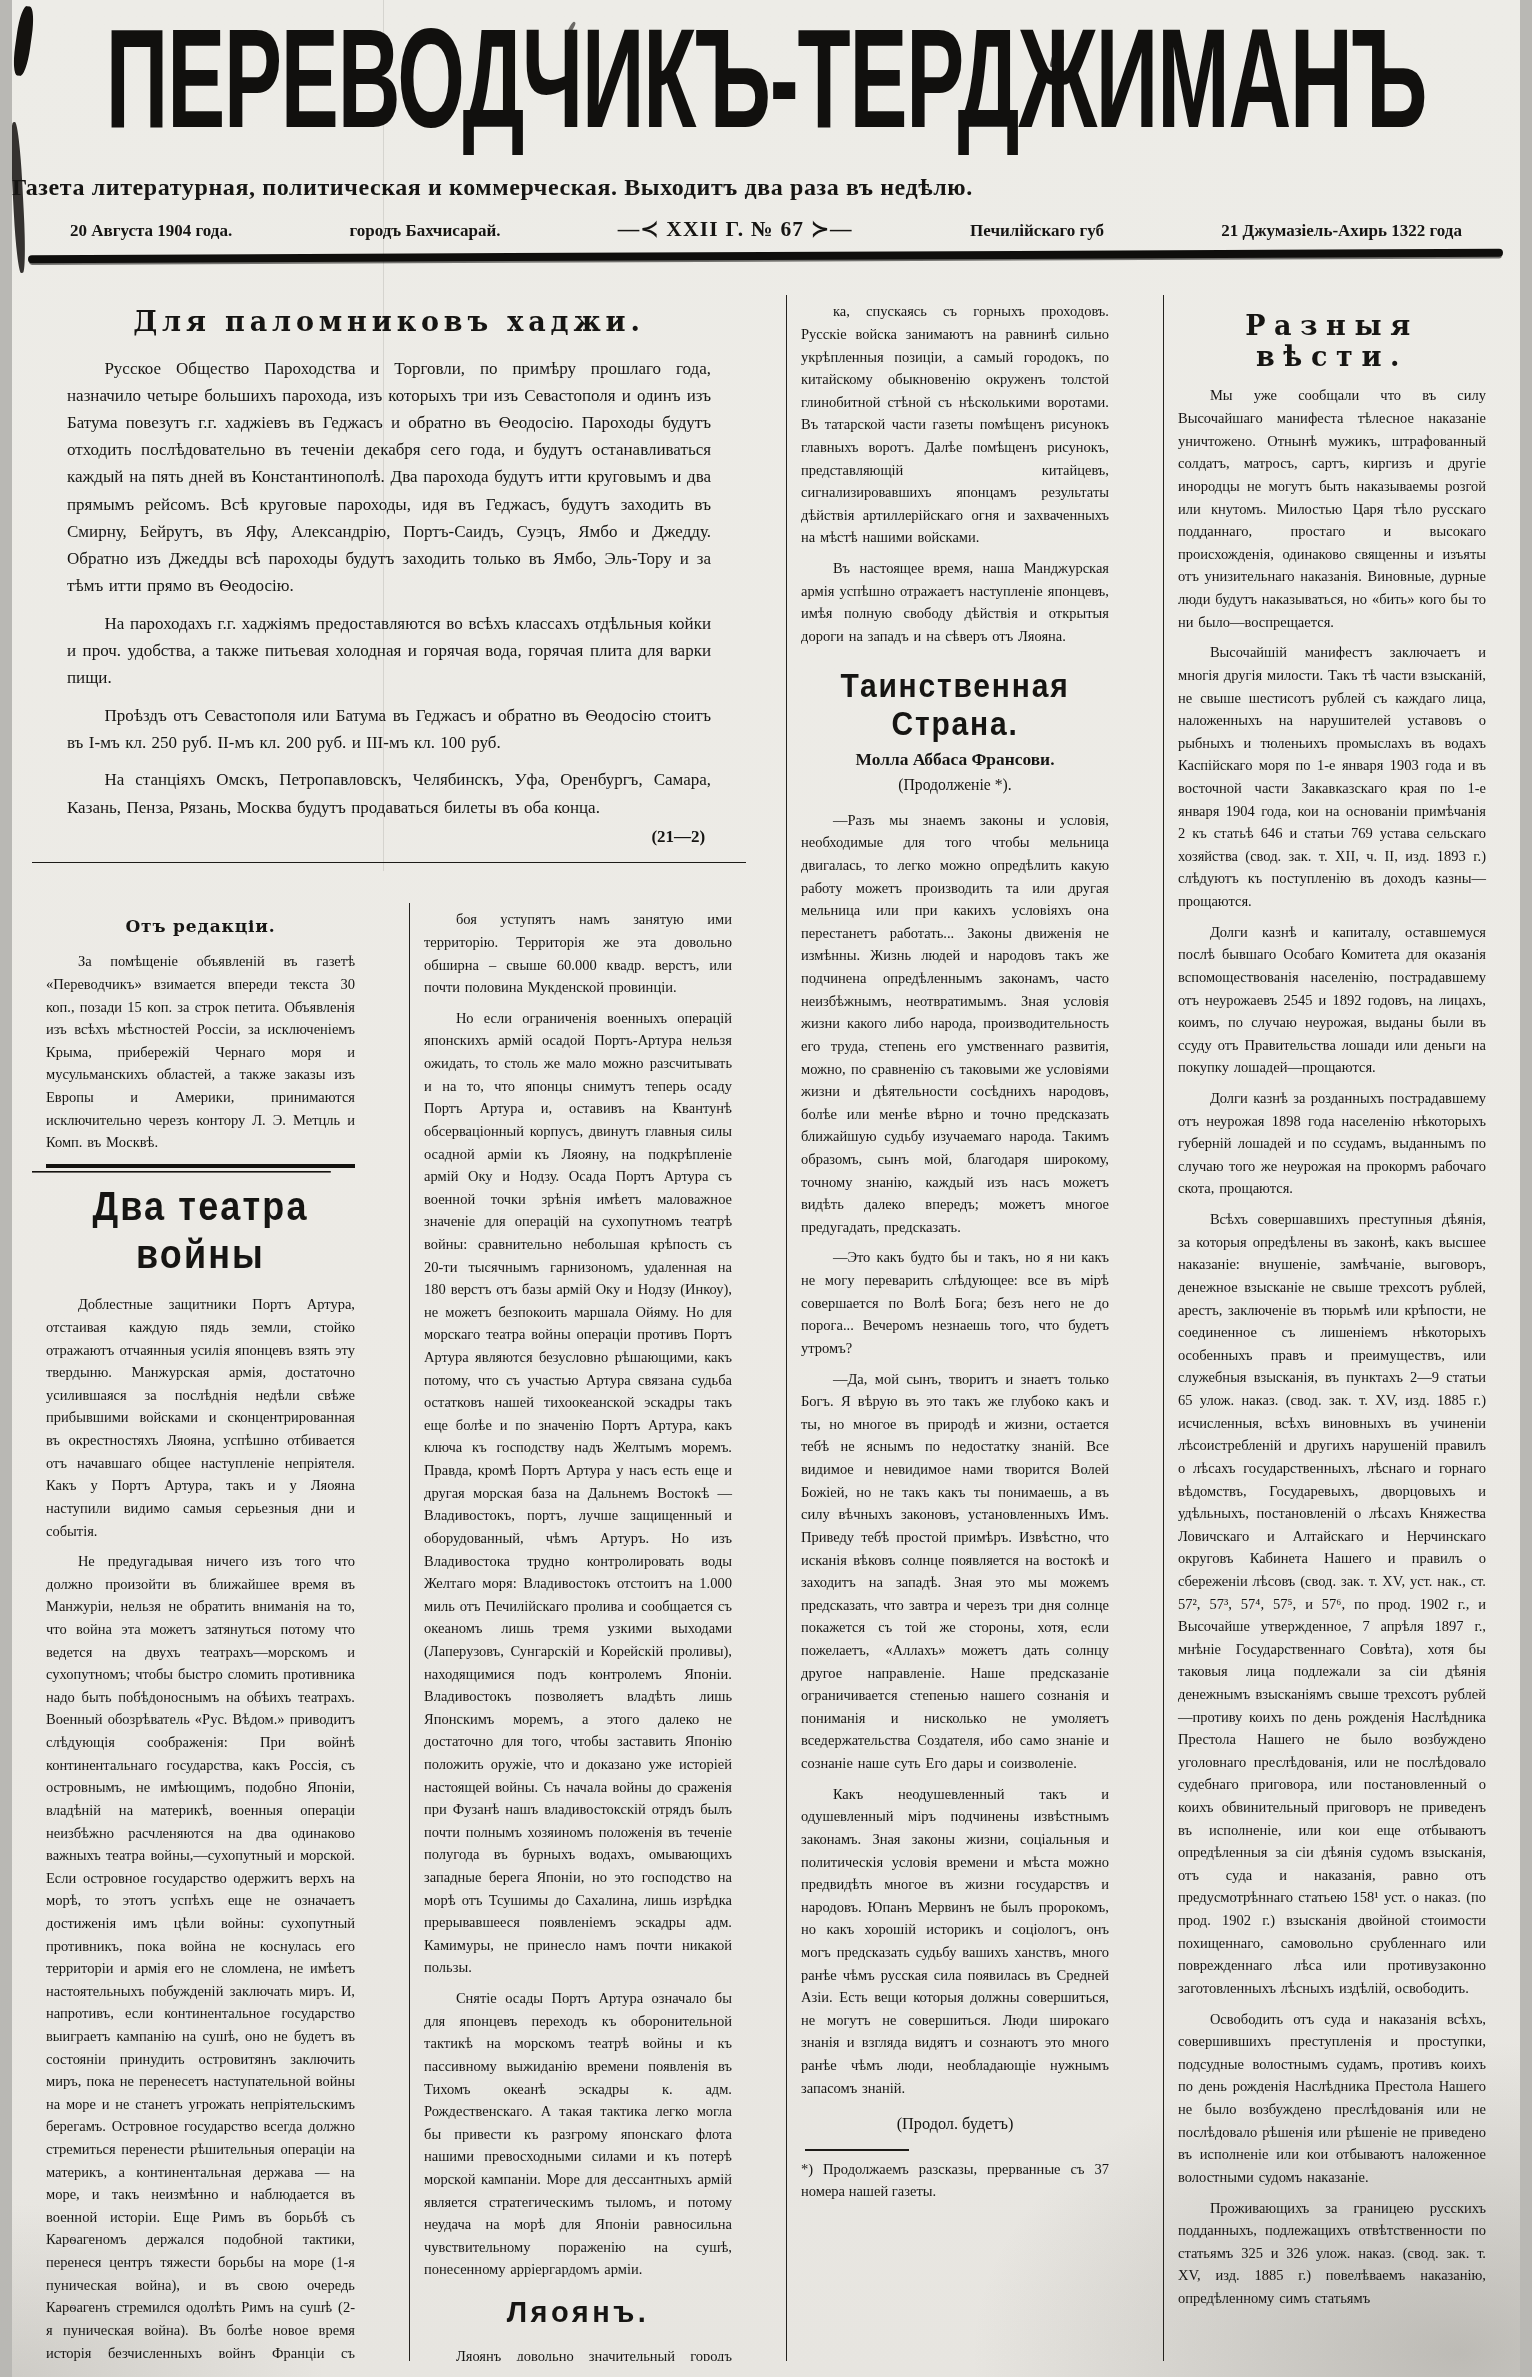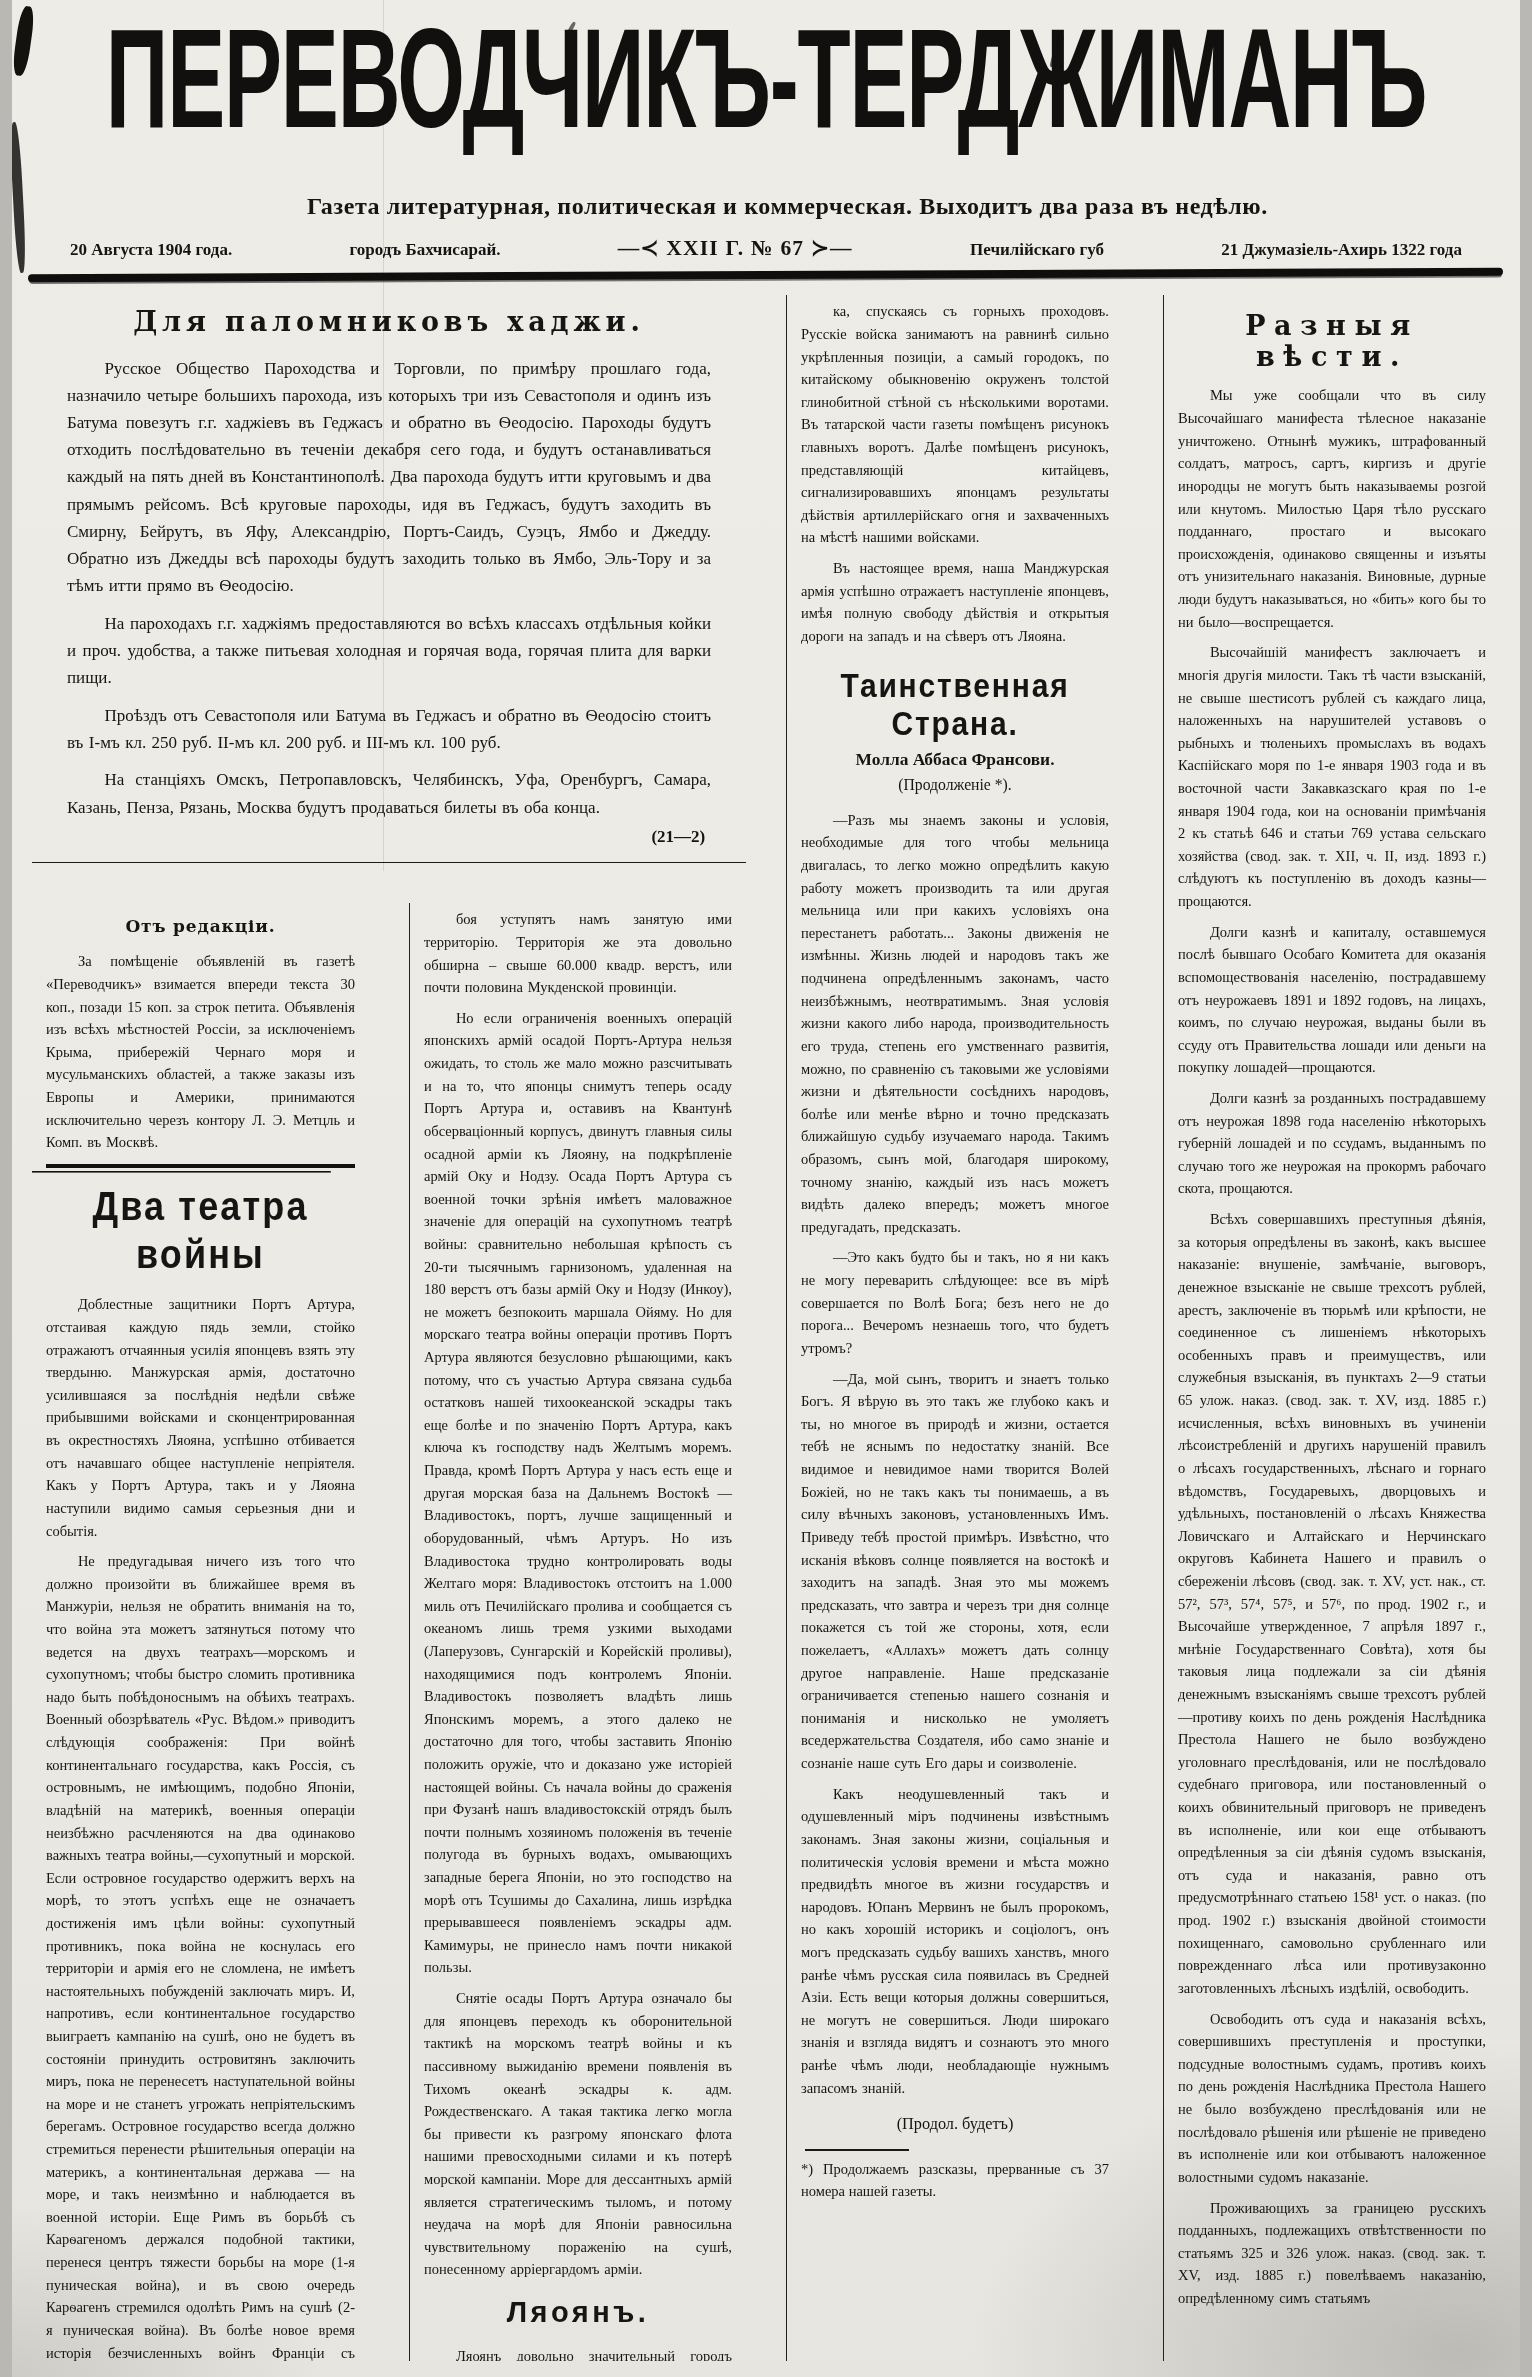--- a/index.html
+++ b/index.html
@@ -31,26 +31,25 @@
     font-weight:900;
     font-size:87px;
     letter-spacing:-1.2px;
     line-height:168px;
     transform:scaleY(1.62);
     transform-origin:50% 60%;
     white-space:nowrap;
     color:#11100e;
   }
   .mast-sub{
-    text-align:center;
+    text-align:left;
     font-weight:bold;
     font-size:24px;
-    margin-top:20px;
+    margin-top:1px;
     letter-spacing:0.6px;
-    padding-left:43px;
   }
   .dateline{
     display:flex;align-items:baseline;justify-content:space-between;
     padding:0 58px;margin-top:15px;
     font-weight:bold;font-size:17px;
   }
   .dateline .issue{font-size:21.5px;letter-spacing:1.2px;}
   .mast-rule{
     margin:10.4px 16.3px 0 16.3px;height:8.1px;background:#0f0e0c;border-radius:4.6px;
     transform:rotate(-.25deg);
@@ -181,21 +180,21 @@
       <div class="ending">(Продол. будетъ)</div>
       <div class="rule-foot"></div>
       <p class="footnote">*) Продолжаемъ разсказы, прерванные съ 37 номера нашей газеты.</p>
     </div>
 
     <div class="c4 colpad">
       <h2 class="h-serif news-title">Разныя вѣсти.</h2>
       <div>
           <p class="para">Мы уже сообщали что въ силу Высочайшаго манифеста тѣлесное наказаніе уничтожено. Отнынѣ мужикъ, штрафованный солдатъ, матросъ, сартъ, киргизъ и другіе инородцы не могутъ быть наказываемы розгой или кнутомъ. Милостью Царя тѣло русскаго подданнаго, простаго и высокаго происхожденія, одинаково священны и изъяты отъ унизительнаго наказанія. Виновные, дурные люди будутъ наказываться, но «бить» кого бы то ни было—воспрещается.</p>
           <p class="para">Высочайшій манифестъ заключаетъ и многія другія милости. Такъ тѣ части взысканій, не свыше шестисотъ рублей съ каждаго лица, наложенныхъ на нарушителей уставовъ о рыбныхъ и тюленьихъ промыслахъ въ водахъ Каспійскаго моря по 1-е января 1903 года и въ восточной части Закавказскаго края по 1-е января 1904 года, кои на основаніи примѣчанія 2 къ статьѣ 646 и статьи 769 устава сельскаго хозяйства (свод. зак. т. XII, ч. II, изд. 1893 г.) слѣдуютъ къ поступленію въ доходъ казны—прощаются.</p>
-          <p class="para">Долги казнѣ и капиталу, оставшемуся послѣ бывшаго Особаго Комитета для оказанія вспомоществованія населенію, пострадавшему отъ неурожаевъ 1891 и 1892 годовъ, на лицахъ, коимъ, по случаю неурожая, выданы были въ ссуду отъ Правительства лошади или деньги на покупку лошадей—прощаются.</p>
+          <p class="para">Долги казнѣ и капиталу, оставшемуся послѣ бывшаго Особаго Комитета для оказанія вспомоществованія населенію, пострадавшему отъ неурожаевъ 2545 и 1892 годовъ, на лицахъ, коимъ, по случаю неурожая, выданы были въ ссуду отъ Правительства лошади или деньги на покупку лошадей—прощаются.</p>
           <p class="para">Долги казнѣ за розданныхъ пострадавшему отъ неурожая 1898 года населенію нѣкоторыхъ губерній лошадей и по ссудамъ, выданнымъ по случаю того же неурожая на прокормъ рабочаго скота, прощаются.</p>
           <p class="para">Всѣхъ совершавшихъ преступныя дѣянія, за которыя опредѣлены въ законѣ, какъ высшее наказаніе: внушеніе, замѣчаніе, выговоръ, денежное взысканіе не свыше трехсотъ рублей, арестъ, заключеніе въ тюрьмѣ или крѣпости, не соединенное съ лишеніемъ нѣкоторыхъ особенныхъ правъ и преимуществъ, или служебныя взысканія, въ пунктахъ 2—9 статьи 65 улож. наказ. (свод. зак. т. XV, изд. 1885 г.) исчисленныя, всѣхъ виновныхъ въ учиненіи лѣсоистребленій и другихъ нарушеній правилъ о лѣсахъ государственныхъ, лѣснаго и горнаго вѣдомствъ, Государевыхъ, дворцовыхъ и удѣльныхъ, постановленій о лѣсахъ Княжества Ловичскаго и Алтайскаго и Нерчинскаго округовъ Кабинета Нашего и правилъ о сбереженіи лѣсовъ (свод. зак. т. XV, уст. нак., ст. 57², 57³, 57⁴, 57⁵, и 57⁶, по прод. 1902 г., и Высочайше утвержденное, 7 апрѣля 1897 г., мнѣніе Государственнаго Совѣта), хотя бы таковыя лица подлежали за сіи дѣянія денежнымъ взысканіямъ свыше трехсотъ рублей—противу коихъ по день рожденія Наслѣдника Престола Нашего не было возбуждено уголовнаго преслѣдованія, или не послѣдовало судебнаго приговора, или постановленный о коихъ обвинительный приговоръ не приведенъ въ исполненіе, или кои еще отбываютъ опредѣленныя за сіи дѣянія судомъ взысканія, отъ суда и наказанія, равно отъ предусмотрѣннаго статьею 158¹ уст. о наказ. (по прод. 1902 г.) взысканія двойной стоимости похищеннаго, самовольно срубленнаго или поврежденнаго лѣса или противузаконно заготовленныхъ лѣсныхъ издѣлій, освободить.</p>
           <p class="para">Освободить отъ суда и наказанія всѣхъ, совершившихъ преступленія и проступки, подсудные волостнымъ судамъ, противъ коихъ по день рожденія Наслѣдника Престола Нашего не было возбуждено преслѣдованія или не послѣдовало рѣшенія или рѣшеніе не приведено въ исполненіе или кои отбываютъ наложенное волостными судомъ наказаніе.</p>
           <p class="para">Проживающихъ за границею русскихъ подданныхъ, подлежащихъ отвѣтственности по статьямъ 325 и 326 улож. наказ. (свод. зак. т. XV, изд. 1885 г.) повелѣваемъ наказанію, опредѣленному симъ статьямъ</p>
         </div>
     </div>
 
   </div>
 </div>
 

